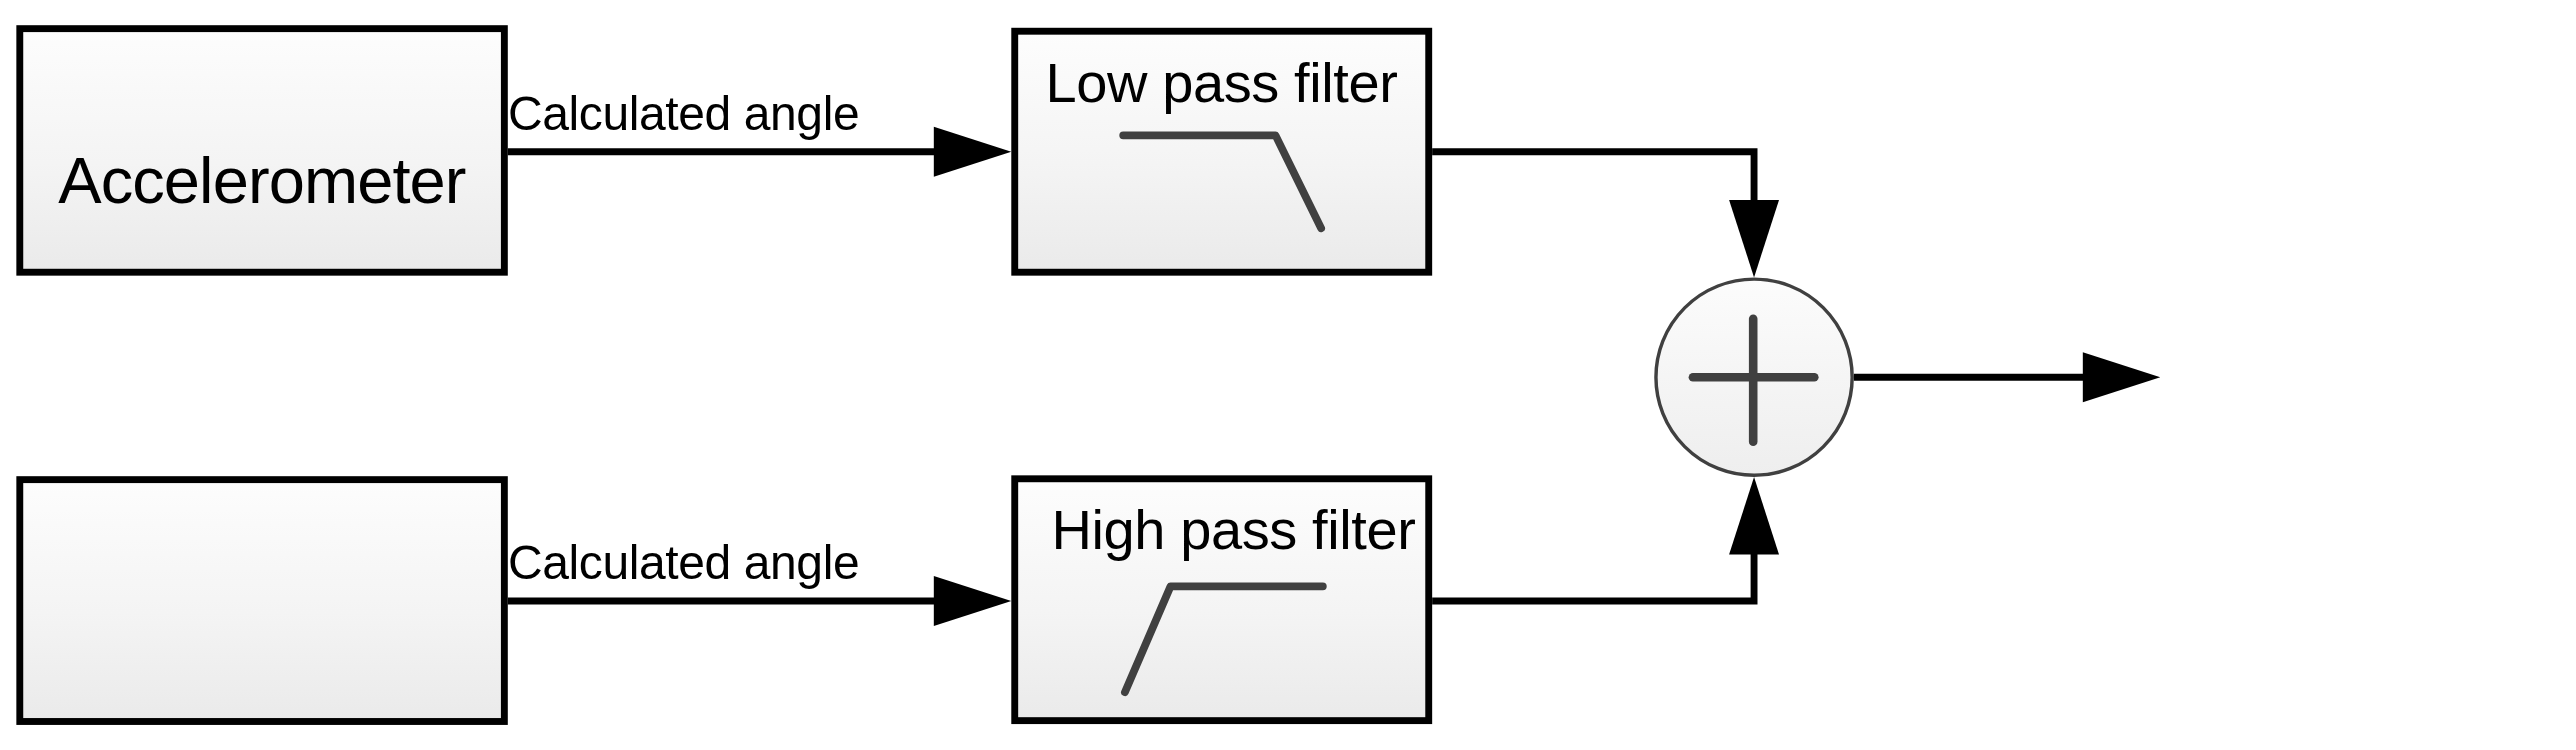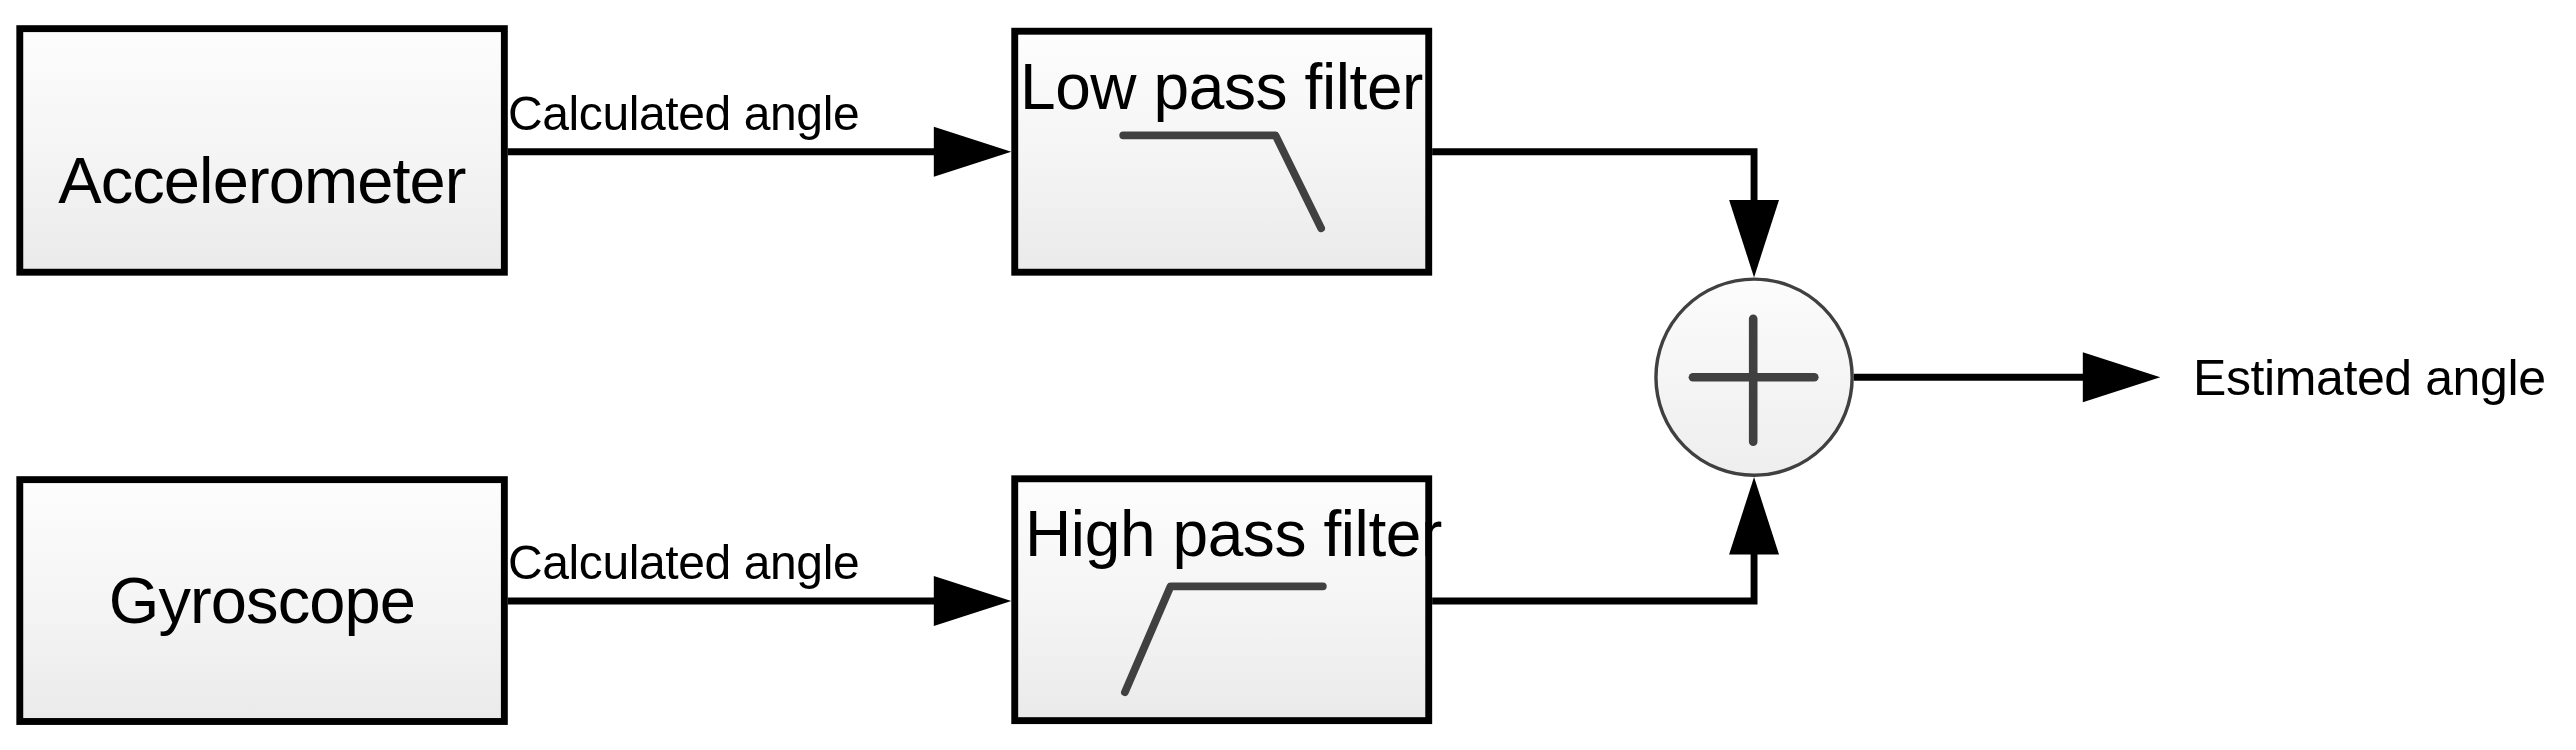--- a/index.html
+++ b/index.html
@@ -17,21 +17,21 @@
     z-index:2;
     white-space:nowrap;
   }
   .node-label-big{
     font-size:65px;
     letter-spacing:-0.9px;
     display:flex;align-items:center;justify-content:center;
     text-align:center;
   }
   .node-label-small{
-    font-size:64px;
+    font-size:56px;
     letter-spacing:-0.4px;
     display:flex;align-items:flex-start;justify-content:center;
     text-align:right;
   }
   .edge-label{
     font-size:48px;
     letter-spacing:-0.4px;
     text-align:left;
   }
   .out-label{
@@ -88,26 +88,24 @@
     <circle cx="2038" cy="438" r="114" fill="url(#circGrad)" stroke="#404040" stroke-width="4"></circle>
     <line x1="1967" y1="438" x2="2108" y2="438" stroke="#404040" stroke-width="10" stroke-linecap="round"></line>
     <line x1="2037" y1="370" x2="2037" y2="513" stroke="#404040" stroke-width="10" stroke-linecap="round"></line>
 
     <line x1="2154" y1="438" x2="2423" y2="438" stroke="#000000" stroke-width="8"></line>
     <polygon points="2420,409 2420,467 2510,438" fill="#000000"></polygon>
   </svg>
 
   <div id="accel-label" class="lbl node-label-big">Accelerometer</div>
 
-  <div id="gyro-label" class="lbl node-label-big">Gyroscope</div>
 
   <div id="lpf-label" class="lbl node-label-small">Low pass filter</div>
 
   <div id="hpf-label" class="lbl node-label-small">High pass filter</div>
 
   <div id="calc-angle-top" class="lbl edge-label">Calculated angle</div>
 
   <div id="calc-angle-bottom" class="lbl edge-label">Calculated angle</div>
 
-  <div id="est-angle" class="lbl out-label">Estimated angle</div>
 
 </div>
 
 
 </body></html>

